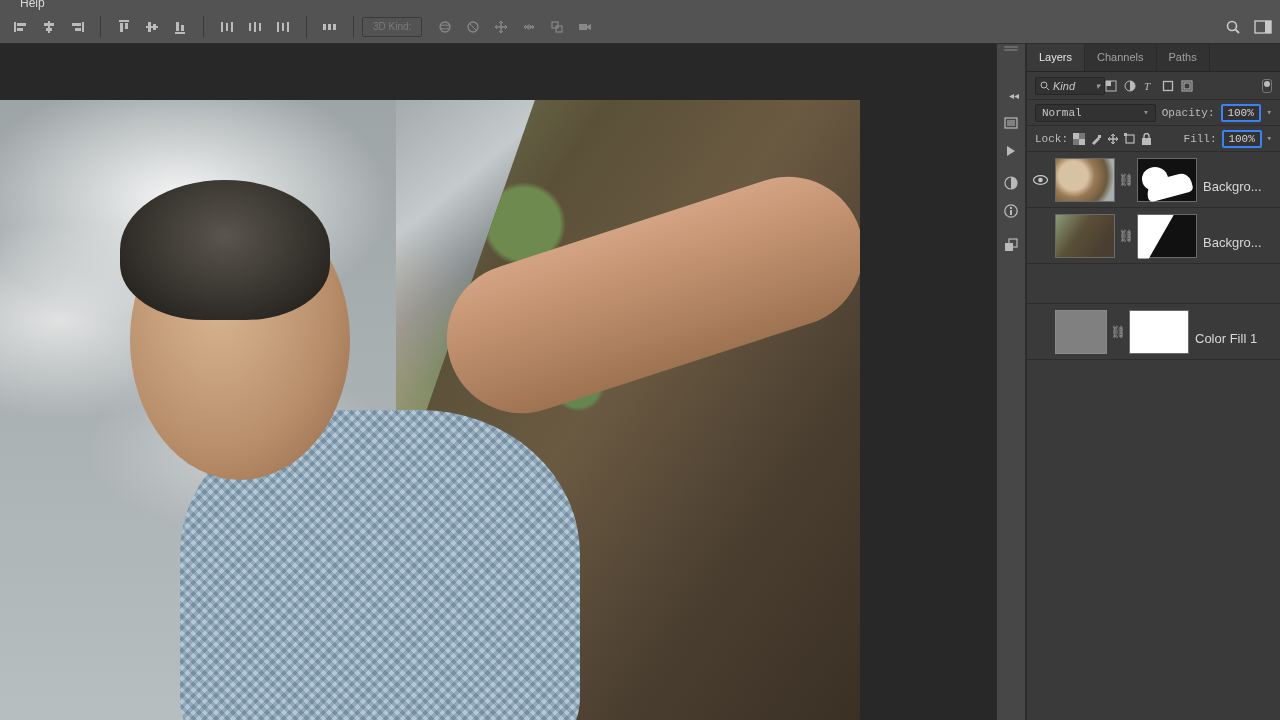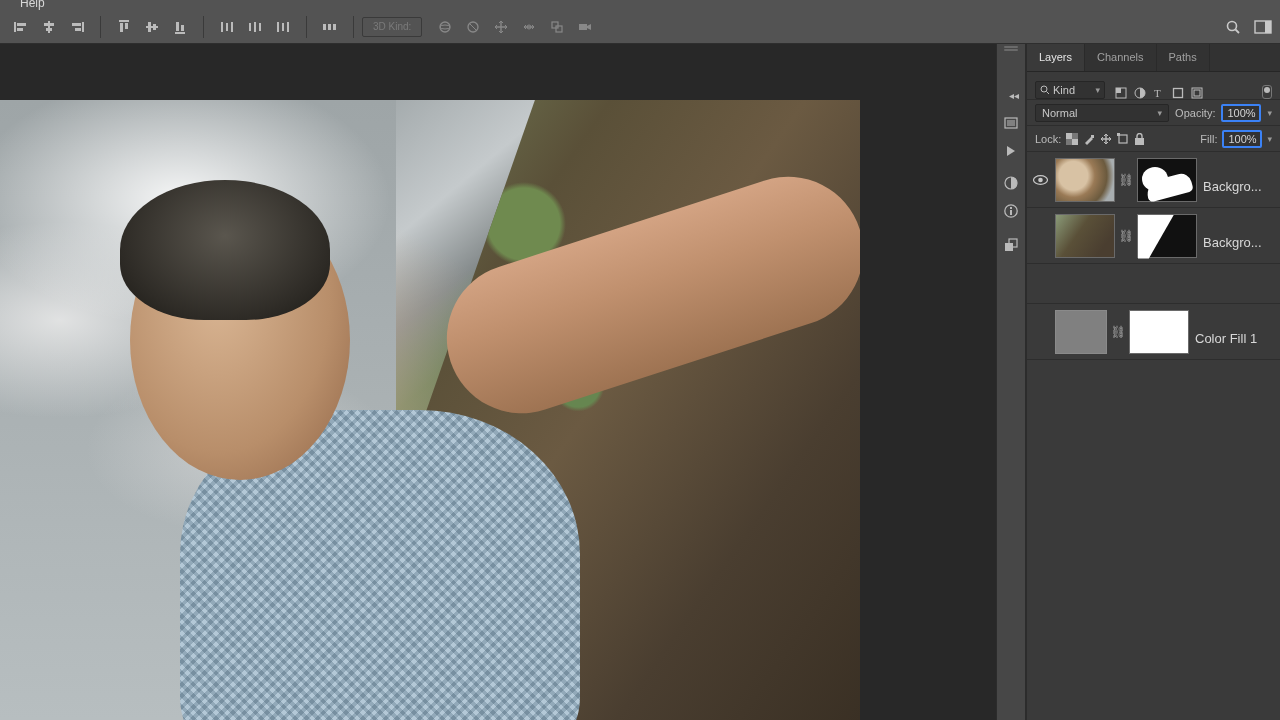--- a/index.html
+++ b/index.html
@@ -57,24 +57,24 @@
 .dockgrip { position:absolute; right:254px; top:2px; width:30px; height:8px; display:flex; justify-content:center; }
 .dockgrip::before { content:""; width:14px; height:2px; background:#6a6a6a; border-radius:1px; box-shadow: 0 3px #6a6a6a; }
 .dockbtn { position:absolute; right:258px; width:22px; height:22px; display:flex; align-items:center; justify-content:center; color:#bababa; }
 .dockcollapse { position:absolute; right:256px; top:46px; width:20px; color:#bababa; font-size:10px; text-align:center; }
 
 
 .panels { position:absolute; right:0; top:0; width:254px; height:676px; background:#3a3a3a; border-left:1px solid #2c2c2c; display:flex; flex-direction:column; }
 .ptabs { height:28px; background:#323232; display:flex; align-items:center; border-bottom:1px solid #262626; }
 .ptab { padding: 0 12px; height:27px; line-height:27px; font-size:11px; color:#a0a0a0; border-right:1px solid #2a2a2a; cursor:default; }
 .ptab.active { background:#3a3a3a; color:#e6e6e6; }
-.pTop { height:28px; display:flex; align-items:flex-end; gap:10px; padding:0 8px; border-bottom:1px solid #2d2d2d; }
+.pTop { height:28px; display:flex; align-items:center; gap:0; padding:0 8px; border-bottom:1px solid #2d2d2d;font-style:italic; }
 .filterSel { flex:0 0 70px; height:18px; background:#323232; border:1px solid #262626; border-radius:2px; display:flex; align-items:center; padding:0 4px; gap:3px; }
 .filterIcons { display:flex; gap:7px; align-items:center; color:#b8b8b8; }
-.blendrow, .lockbar { height:26px; display:flex; align-items:center; padding:0 8px; gap:6px; border-bottom:1px solid #2d2d2d; }
+.blendrow, .lockbar { height:26px; display:flex; align-items:center; padding:0 8px; gap:6px; border-bottom:1px solid #2d2d2d;font-family:Liberation Mono, monospace; }
 .sel { height:18px; background:#323232; border:1px solid #262626; border-radius:2px; display:flex; align-items:center; padding:0 6px; gap:4px; flex:1; }
 .sel .chev, .filterSel .chev { margin-left:auto; color:#999; font-size:9px; }
 .numfield { width:40px; height:18px; background:#323232; border:2px solid #3b82f6; border-radius:2px; display:flex; align-items:center; justify-content:center; color:#d4d4d4; }
 .lbl { color:#bcbcbc; font-size:11px; }
 .lockbar { gap:5px; }
 
 .layerlist { flex:1; overflow:visible; position:relative; background:#3a3a3a; }
 .layerrow { height:56px; border-bottom:1px solid #2d2d2d; display:flex; align-items:center; padding:0 4px; gap:6px; position:relative; }
 .eye { width:18px; height:18px; display:flex; align-items:center; justify-content:center; color:#c8c8c8; }
 .thumb { width:52px; height:44px; border:1px solid #6a6a6a; background:#555; flex:none; }

